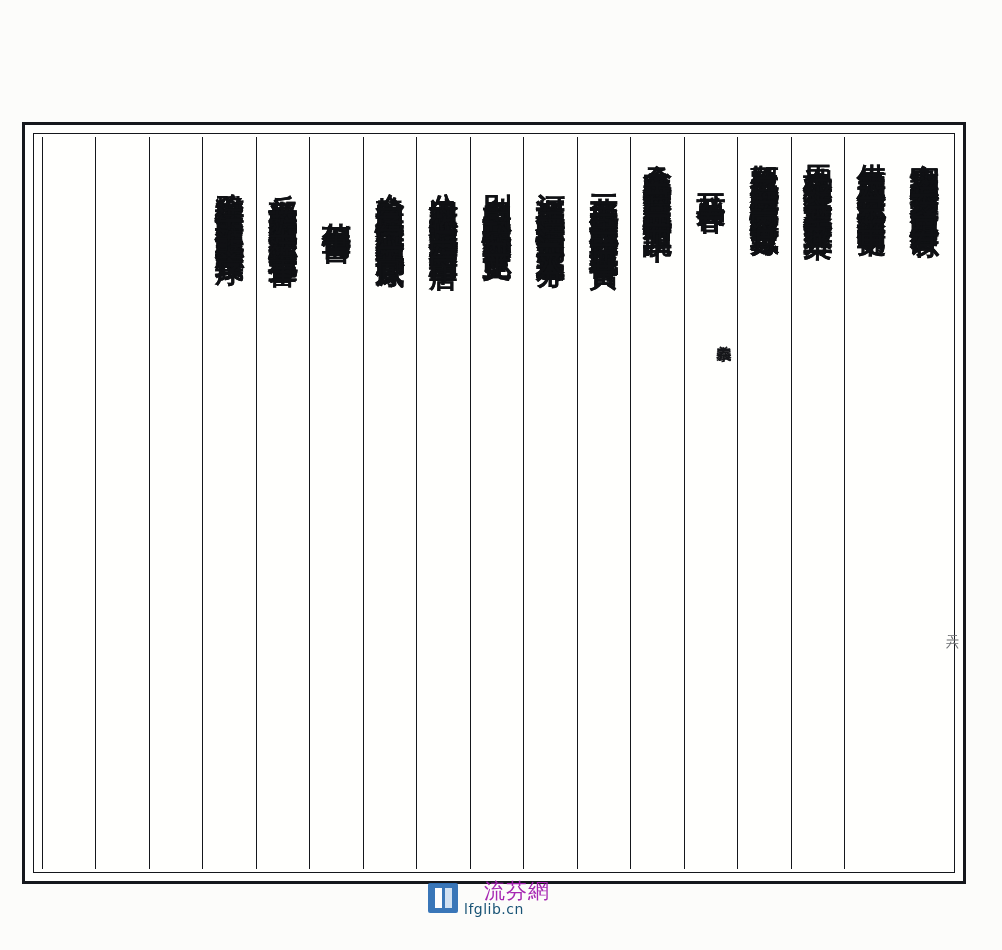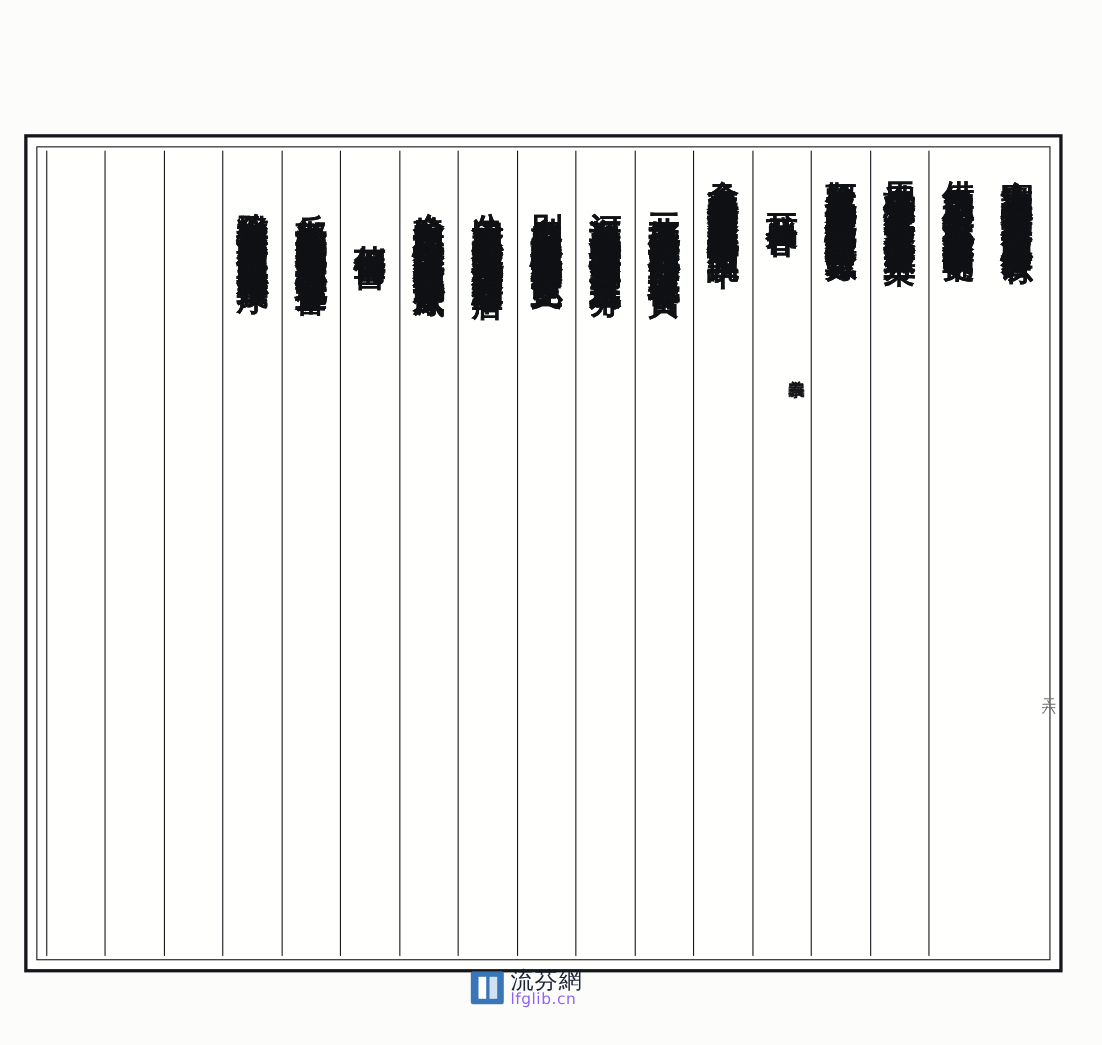--- a/index.html
+++ b/index.html
@@ -154,27 +154,28 @@
     background: #cfe0f2;
   }
   .wm-text {
     display: flex;
     flex-direction: column;
     line-height: 1.05;
   }
   .wm-cn {
     font-family: "DejaVu Sans", "Liberation Sans", sans-serif;
     font-size: 21px;
-    color: #0f172a;
+    color: #a21caf;
     letter-spacing: 1px;
+    margin-left: 20px;
   }
   .wm-en {
     font-family: "DejaVu Sans", "Liberation Sans", sans-serif;
     font-size: 14px;
-    color: #8b5cf6;
+    color: #0c4a6e;
     letter-spacing: 0.5px;
   }
 </style>
 </head>
 <body>
 
 <div id="page">
   <div class="paper"></div>
 
   <div class="frame-outer">

